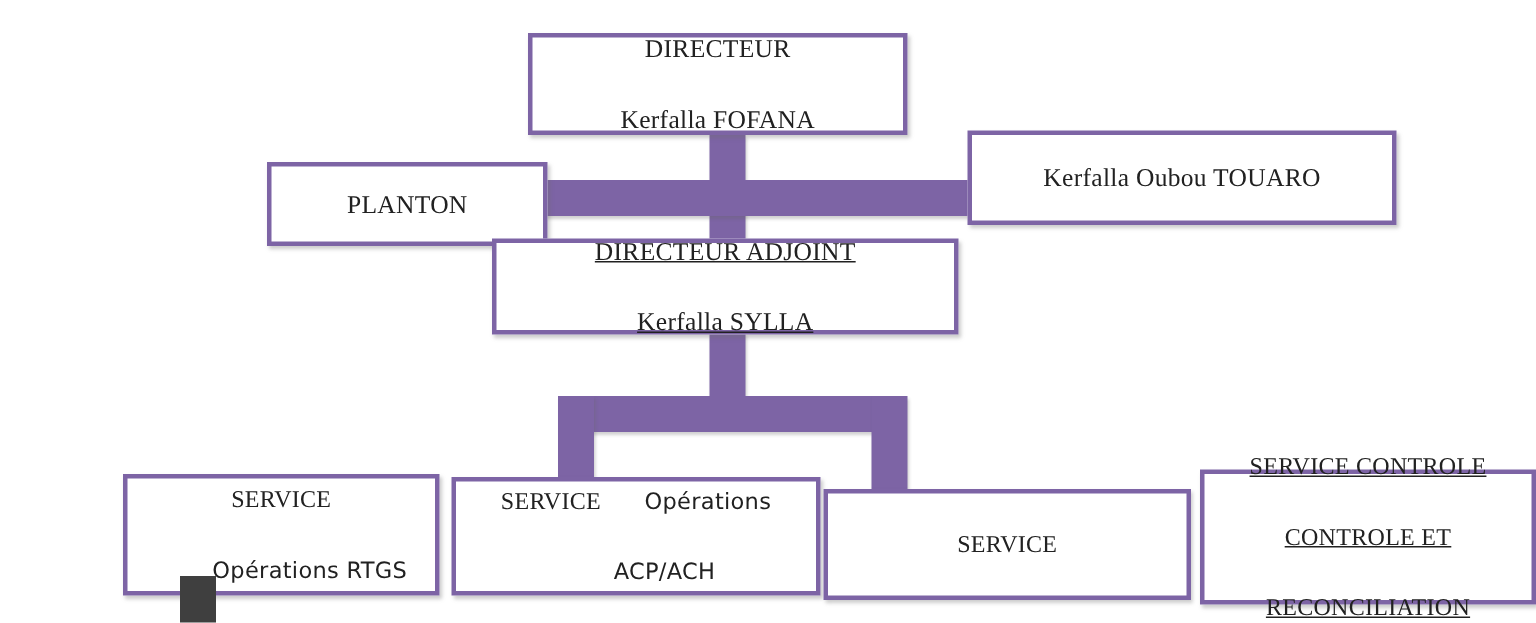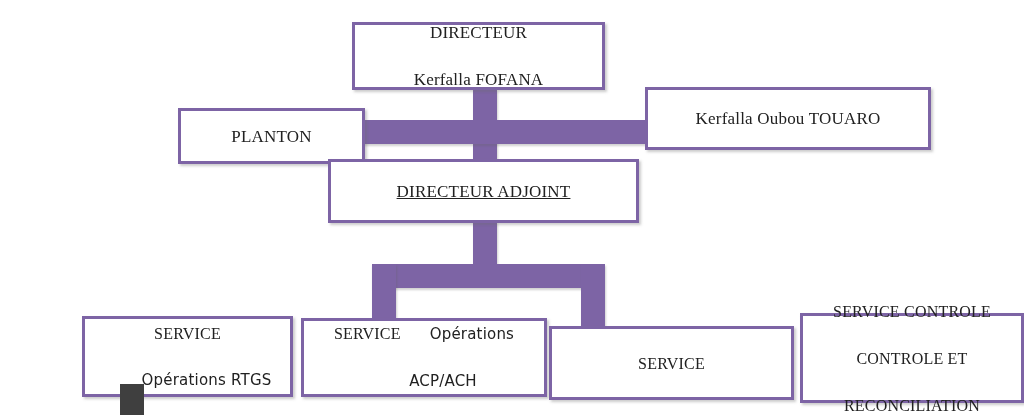--- a/index.html
+++ b/index.html
@@ -81,37 +81,38 @@
   <div class="node" style="left:130px; top:96px; width:187px; height:56px;margin-left:36px;">
     <div class="ln">PLANTON</div>
   </div>
 
   <div class="node" style="left:633px; top:75px; width:286px; height:63px;">
     <div class="ln">Kerfalla Oubou TOUARO</div>
   </div>
 
   <div class="node" style="left:316px; top:147px; width:311px; height:64px;text-decoration:underline;">
     <div class="ln">DIRECTEUR ADJOINT</div>
+    <div class="ln">Kerfalla SYLLA</div>
   </div>
 
   <div class="node" style="left:70px; top:304px; width:211px; height:81px;">
     <div class="ln small">SERVICE</div>
     <div class="ln sans">Opérations RTGS</div>
   </div>
 
   <div class="node" style="left:289px; top:306px; width:246px; height:79px;">
     <div class="ln small">
       <span>SERVICE</span><span class="sans sans-gap">Opérations</span>
     </div>
     <div class="ln sans">ACP/ACH</div>
   </div>
 
   <div class="node" style="left:537px; top:314px; width:245px; height:74px;">
     <div class="ln small">SERVICE</div>
   </div>
 
-  <div class="node" style="left:788px; top:301px; width:224px; height:90px;">
+  <div class="node" style="left:788px; top:301px; width:224px; height:90px;text-decoration:underline;">
     <div class="ln small">SERVICE CONTROLE</div>
     <div class="ln small">CONTROLE ET</div>
     <div class="ln small">RECONCILIATION</div>
   </div>
 
 </div>
 
 </body></html>

